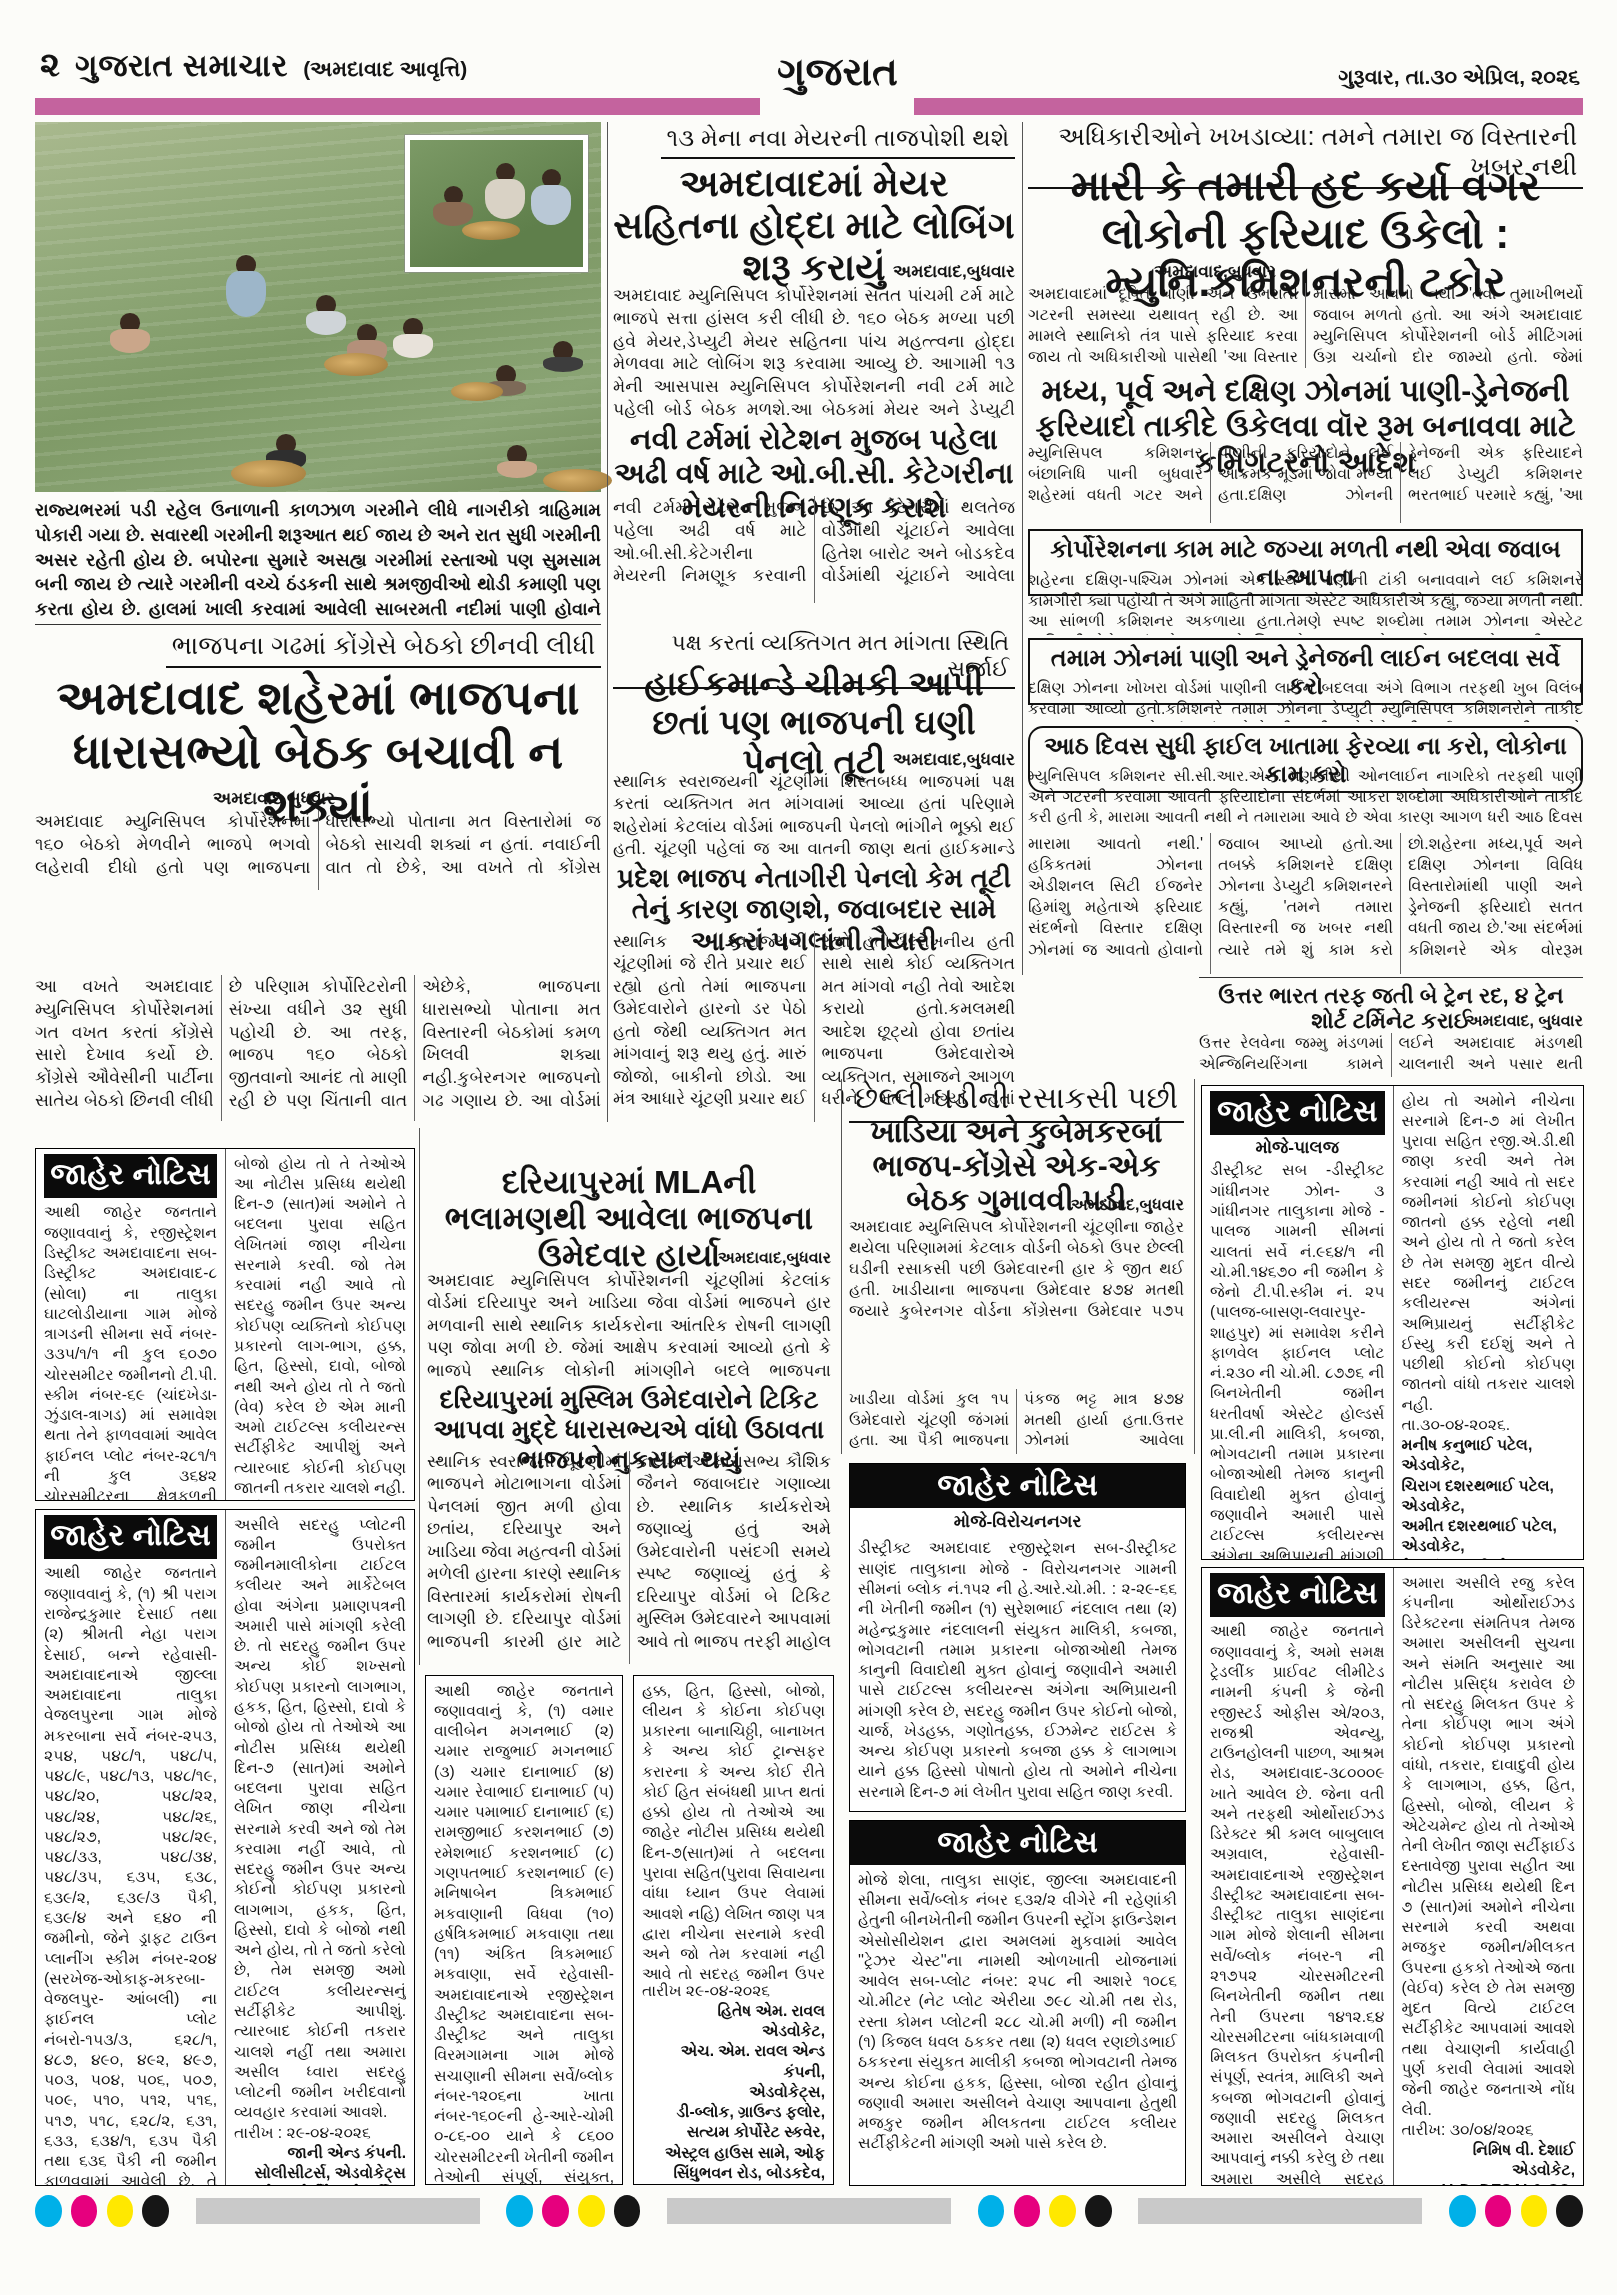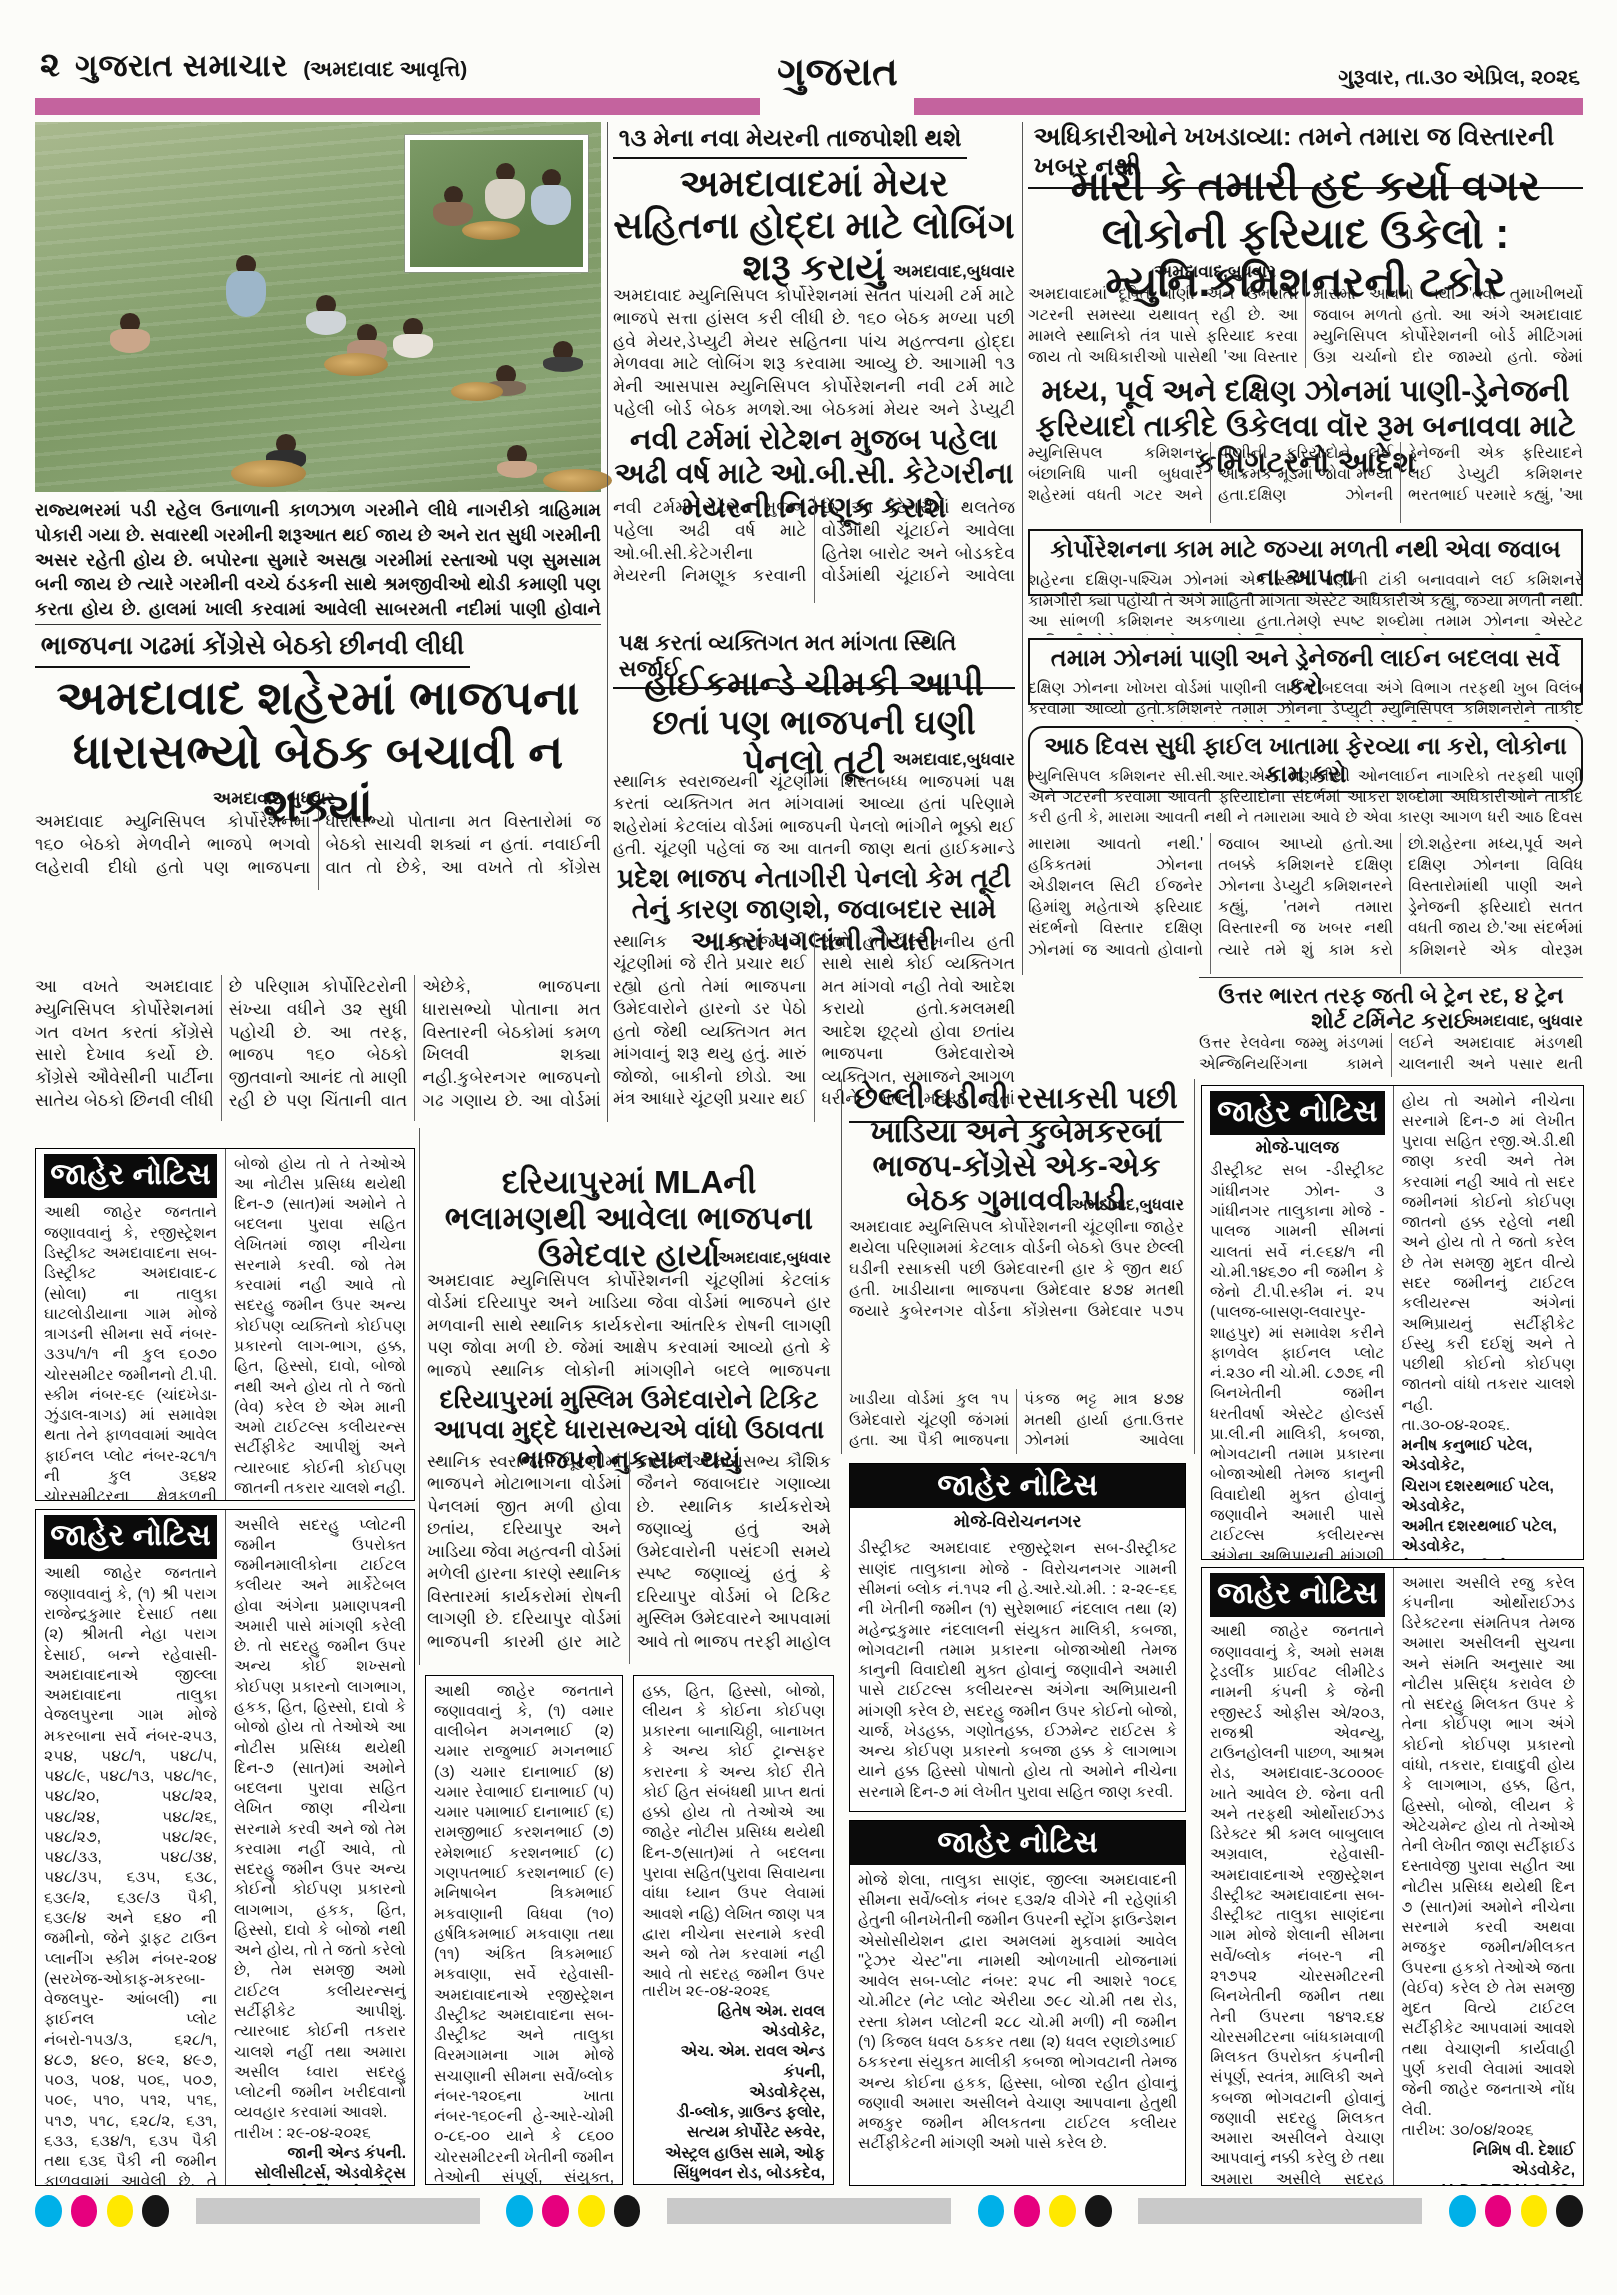--- a/index.html
+++ b/index.html
@@ -9,21 +9,21 @@
   .j{text-align:justify;overflow:hidden;}
   .pre{white-space:pre-line;}
   
   .pagenum{font-size:34px;font-weight:bold;}
   .masthead{font-size:31px;font-weight:bold;letter-spacing:0.6px;}
   .edition{font-size:21px;font-weight:bold;}
   .section-label{font-size:39px;font-weight:bold;}
   .dateline-top{font-size:21px;font-weight:bold;}
   .pinkbar{background:#c4639e;height:17.3px;}
   
-  .kicker{font-weight:700;text-align:left;}
+  .kicker{font-weight:400;text-align:right;}
   .kicker span{display:inline-block;border-bottom:2.9px solid #111;padding:0 5.8px 4.6px;}
   .headline{font-weight:800;text-align:center;line-height:1.14;}
   .dl{font-weight:bold;text-align:right;font-size:17.3px;}
   .body{font-size:17.3px;line-height:1.32;}
   .nbody{font-size:15.6px;line-height:1.3;}
   .sub{font-weight:800;text-align:center;line-height:1.18;}
   .c2{column-count:2;column-gap:15px;column-rule:0.6px solid #666;column-fill:auto;}
   .c3{column-count:3;column-gap:15px;column-rule:0.6px solid #666;column-fill:auto;}
   .boxhead{border:2.9px double #111;font-weight:800;text-align:center;padding:3.5px 7px;}
   .vline{width:0;border-left:0.6px solid #555;}

